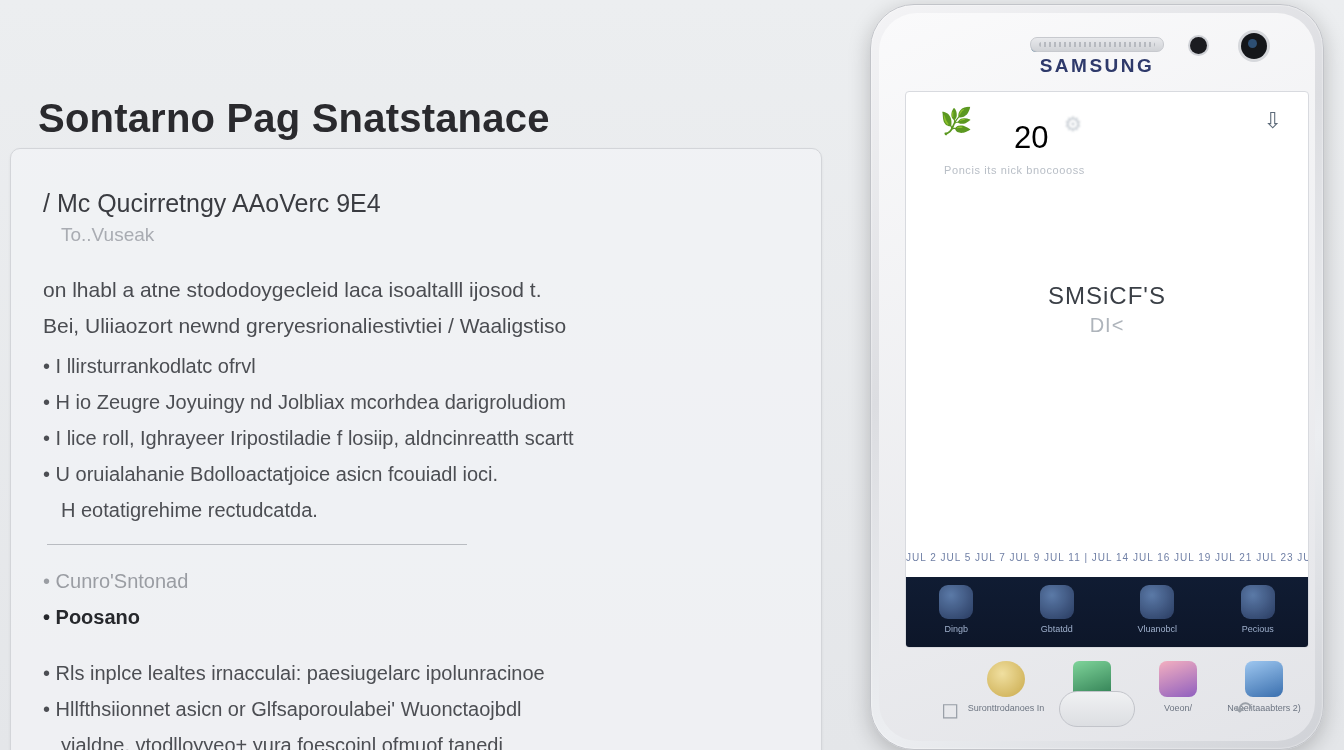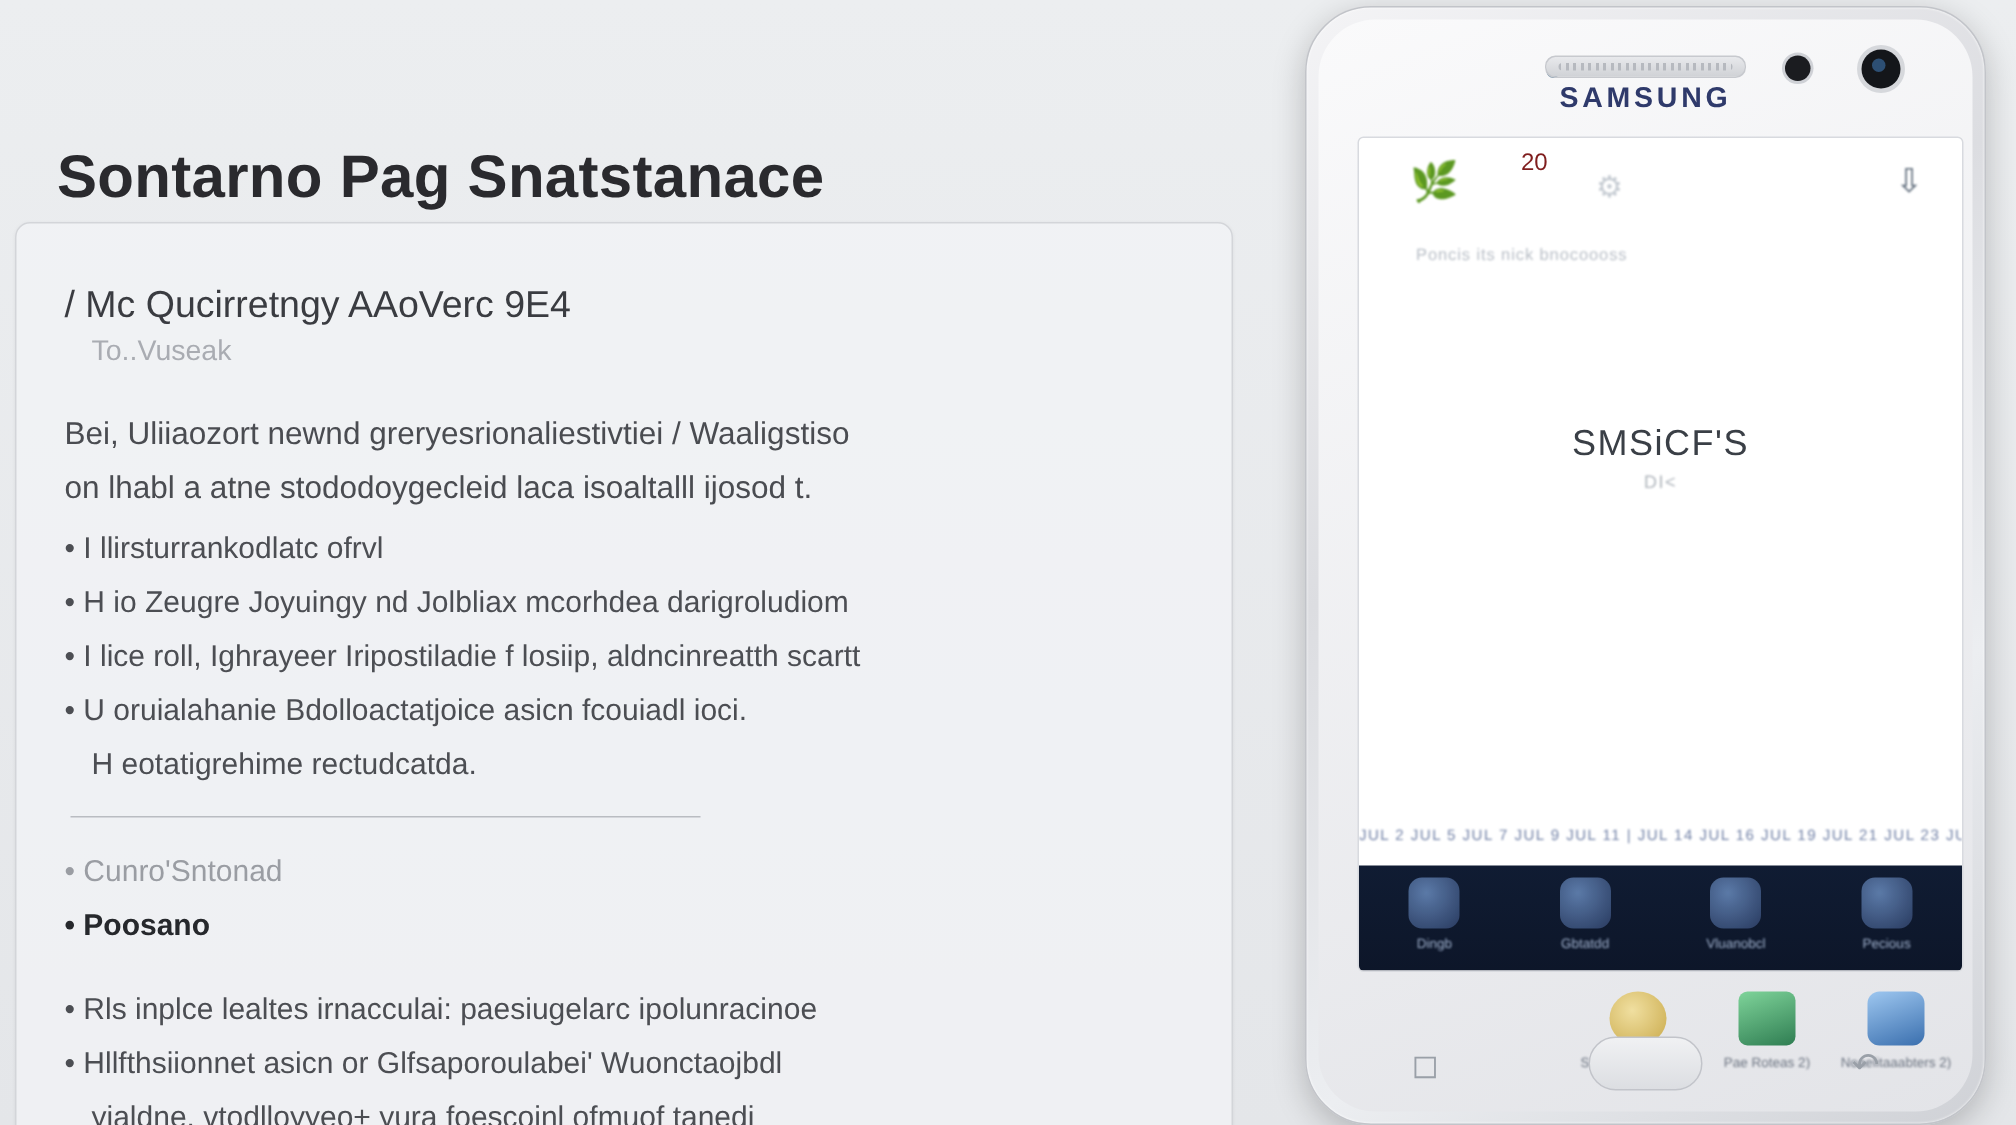--- a/index.html
+++ b/index.html
@@ -188,23 +188,23 @@
   }
   .st-leaf {
     position: absolute;
     left: 34px; top: 6px;
     font-size: 26px;
     color: #3c9a56;
     filter: blur(0.6px);
   }
   .st-num {
     position: absolute;
-    left: 108px; top: 0;
-    font-size: 16px;
-    color: #7f1d1d;
+    left: 108px; top: 20px;
+    font-size: 31px;
+    color: #000000;
     filter: blur(0.5px);
   }
   .st-ghost {
     position: absolute;
     left: 158px; top: 12px;
     font-size: 20px;
     color: #c5cbd2;
     filter: blur(0.8px);
   }
   .st-right {
@@ -229,21 +229,21 @@
     text-align: center;
   }
   .center-title {
     font-size: 24px;
     color: #3a3f46;
     letter-spacing: 1px;
     filter: blur(0.5px);
   }
   .center-sub {
     margin-top: 4px;
-    font-size: 12px;
+    font-size: 20px;
     color: #aeb4bb;
     letter-spacing: 1px;
     filter: blur(0.7px);
   }
   .strip {
     position: absolute;
     left: 0; right: 0;
     top: 460px;
     height: 16px;
     font-size: 10px;
@@ -337,22 +337,22 @@
 
   <div class="doc">
     <div class="doc-title">Sontarno Pag Snatstanace</div>
 
     <div class="doc-card">
       <div class="doc-body">
 
         <div class="line h-sub">/ Mc Qucirretngy AAoVerc 9E4</div>
         <div class="line h-sub2">To..Vuseak</div>
 
+        <div class="line para">on lhabl a atne stododoygecleid laca isoaltalll ijosod t.</div>
         <div class="line para">Bei, Uliiaozort newnd greryesrionaliestivtiei / Waaligstiso</div>
-        <div class="line para">on lhabl a atne stododoygecleid laca isoaltalll ijosod t.</div>
 
         <div class="bullets">
           <div class="bullet">• <span>I llirsturrankodlatc ofrvl</span></div>
           <div class="bullet">• <span>H io Zeugre Joyuingy nd Jolbliax mcorhdea darigroludiom</span></div>
           <div class="bullet">• <span>I lice roll, Ighrayeer Iripostiladie f losiip, aldncinreatth scartt</span></div>
           <div class="bullet">• <span>U oruialahanie Bdolloactatjoice asicn fcouiadl ioci.</span></div>
           <div class="bullet" style="padding-left:18px">H eotatigrehime rectudcatda.</div>
         </div>
 
         <div class="rule"></div>
@@ -433,20 +433,24 @@
         <div class="apps">
           <div class="app">
             <div class="app-ic ic-a"></div>
             <div class="app-lb">Suronttrodanoes In</div>
           </div>
           <div class="app">
             <div class="app-ic ic-b"></div>
             <div class="app-lb">Pae Roteas 2)</div>
           </div>
           <div class="app">
+            <div class="app-ic ic-c"></div>
+            <div class="app-lb">Voeon/</div>
+          </div>
+          <div class="app">
             <div class="app-ic ic-d"></div>
             <div class="app-lb">Noaelitaaabters 2)</div>
           </div>
         </div>
 
         <div class="nav-left">◻</div>
         <div class="home-btn"></div>
         <div class="nav-right">↶</div>
 
       </div>

